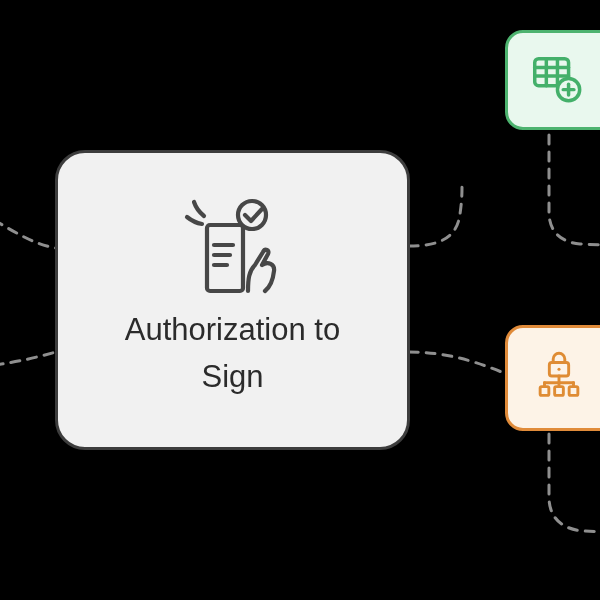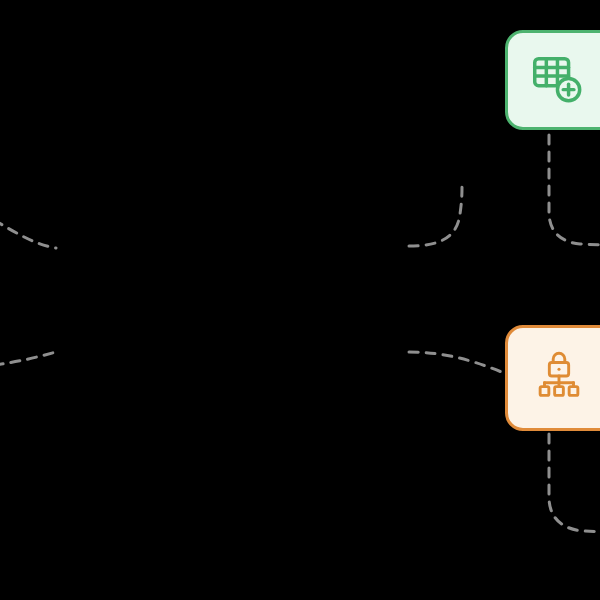--- a/index.html
+++ b/index.html
@@ -94,20 +94,38 @@
 
   <svg class="connector-layer" viewBox="0 0 600 600">
     <path d="M -6 220 C 16 233 36 245 56 248"></path>
     <path d="M -6 365 C 18 362 38 357 56 352"></path>
     <path d="M 409 246 C 441 246 457 237 460 214 C 462 200 462 193 462 185"></path>
     <path d="M 409 352 C 444 352 472 360 504 373"></path>
     <path d="M 549 135 L 549 212 C 549 231 560 242 580 244 L 604 245"></path>
     <path d="M 549 434 L 549 497 C 549 517 561 529 583 531 L 604 532"></path>
   </svg>
 
+  <div class="node node-main">
+    <svg class="main-icon icon-stroke" viewBox="0 0 104 104" fill="none" stroke="#474747" stroke-width="4.2" stroke-linecap="round" stroke-linejoin="round">
+
+      <path d="M 13 7 C 15 13 18 17 23 21"></path>
+      <path d="M 6 22 C 11 26 15 28 21 29"></path>
+
+      <rect x="26" y="30" width="36" height="66" rx="3"></rect>
+      <path d="M 33 50 H 52"></path>
+      <path d="M 33 60 H 49"></path>
+      <path d="M 33 70 H 46"></path>
+
+      <circle cx="71" cy="20" r="14"></circle>
+      <path d="M 64 20 l 6 6 l 11 -12"></path>
+
+      <path d="M 67 96 C 67 84 68 76 74 70 L 82 57 C 84 53 89 55 87 59 L 81 70 C 87 66 94 69 93 76 C 92 85 89 92 84 96"></path>
+    </svg>
+    <div class="main-label">Authorization to Sign</div>
+  </div>
 
   <div class="node node-small node-green">
     <svg class="small-icon icon-stroke" viewBox="0 0 60 60" fill="none" stroke="#44b06a" stroke-width="3.6" stroke-linecap="round" stroke-linejoin="round">
       <rect x="8" y="9" width="35" height="28" rx="4"></rect>
       <path d="M 8 18 H 43"></path>
       <path d="M 8 27 H 43"></path>
       <path d="M 20 9 V 37"></path>
       <path d="M 31.5 9 V 37"></path>
       <circle cx="43" cy="41" r="11.5" fill="#e9f8ee"></circle>
       <path d="M 43 35.5 V 46.5"></path>

